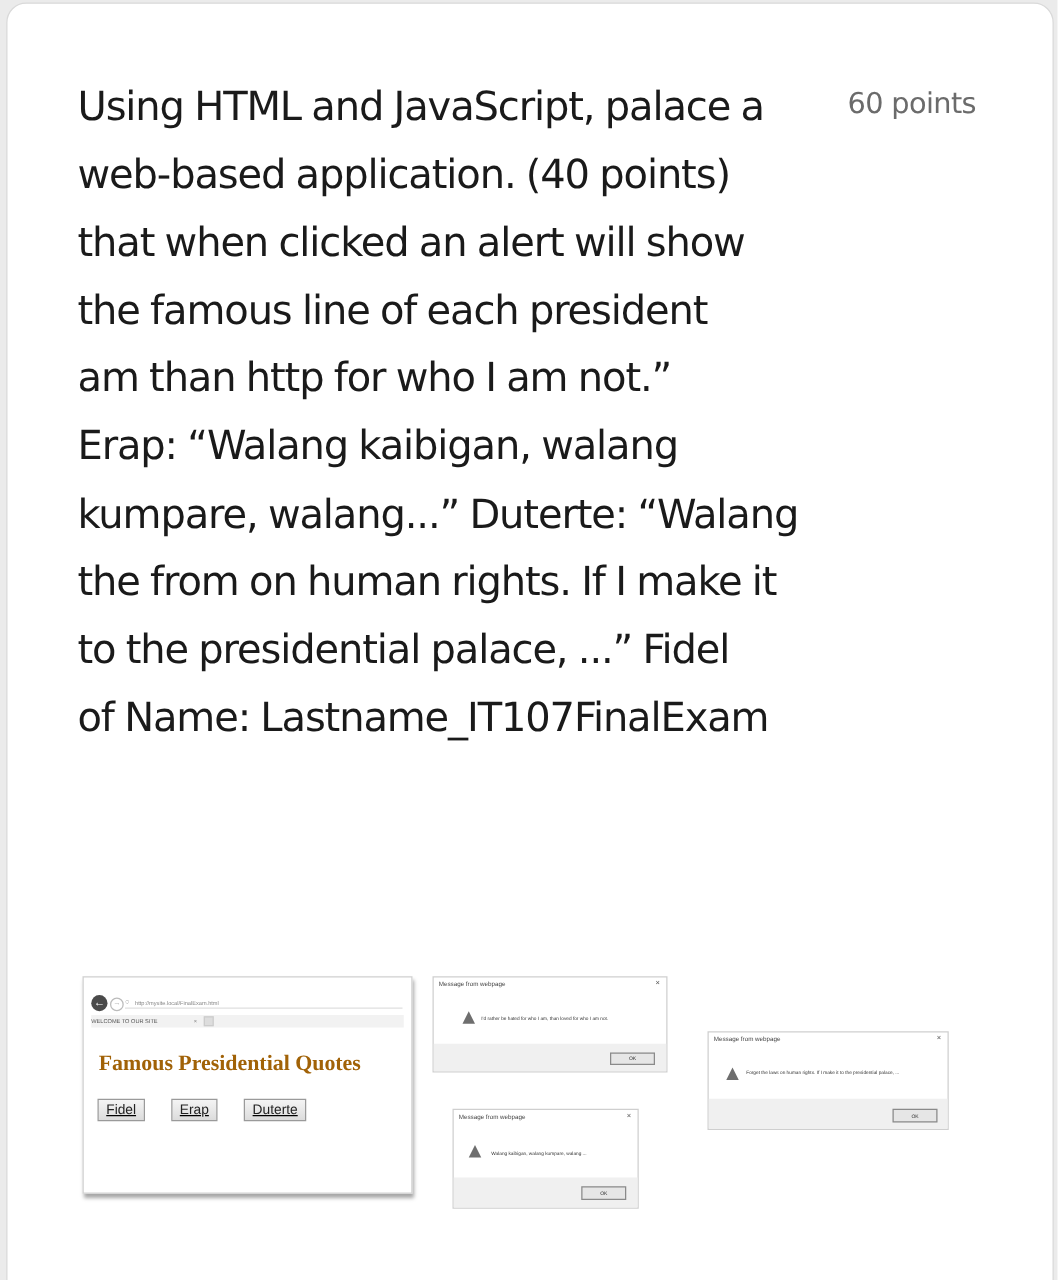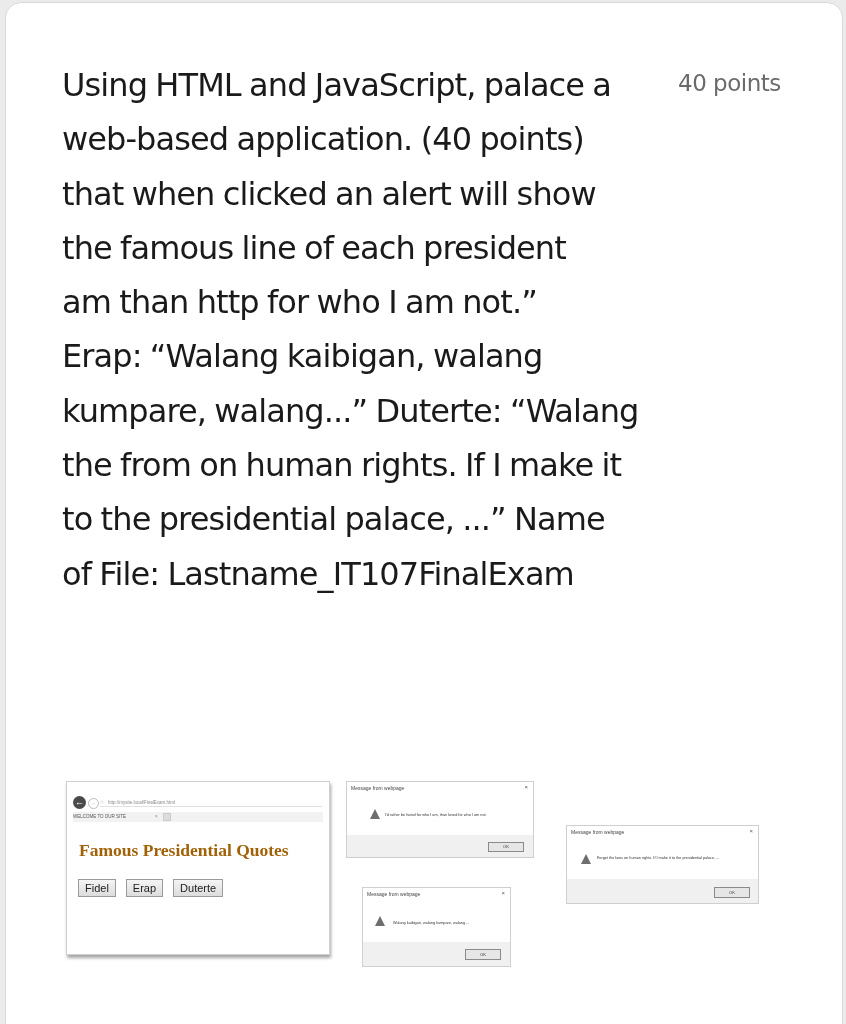--- a/index.html
+++ b/index.html
@@ -60,21 +60,21 @@
   .tab-row .tab-close { position: absolute; left: 82px; color: #888; }
   .tab-row .new-tab {
     position: absolute; left: 90px; top: 1px; width: 8px; height: 8px;
     background: #ddd; border: 1px solid #ccc; box-sizing: border-box;
   }
   .site-heading {
     position: absolute; left: 12px; top: 58px;
     font-family: "Liberation Serif", serif; font-weight: bold;
     font-size: 17.5px; color: #a16207; white-space: nowrap;
   }
-  .btn-row { position: absolute; left: 11px; top: 97px; display: flex; gap: 10px; }
+  .btn-row { position: absolute; left: 11px; top: 97px; display: flex; gap: 21px; text-decoration: underline; }
   .mock-btn {
     font-family: "Liberation Sans", sans-serif; font-size: 11px; color: #222;
     background: linear-gradient(#f4f4f4, #dcdcdc);
     border: 1px solid #9a9a9a; padding: 1px 6px; line-height: 14px;
   }
   
   .alert {
     position: absolute; background: #fff; border: 1px solid #cfcfcf;
     box-sizing: border-box; font-family: "Liberation Sans", sans-serif;
   }
@@ -101,25 +101,25 @@
 
 <div class="question-text">
   <span class="ln">Using HTML and JavaScript, palace a</span>
   <span class="ln">web-based application. (40 points)</span>
   <span class="ln">that when clicked an alert will show</span>
   <span class="ln">the famous line of each president</span>
   <span class="ln">am than http for who I am not.”</span>
   <span class="ln">Erap: “Walang kaibigan, walang</span>
   <span class="ln">kumpare, walang...” Duterte: “Walang</span>
   <span class="ln">the from on human rights. If I make it</span>
-  <span class="ln">to the presidential palace, ...” Name</span>
-  <span class="ln">of File: Lastname_IT107FinalExam</span>
+  <span class="ln">to the presidential palace, ...” Fidel</span>
+  <span class="ln">of Name: Lastname_IT107FinalExam</span>
 </div>
 
-<div class="points">40 points</div>
+<div class="points">60 points</div>
 
 <div class="browser">
   <div class="nav-row">
     <div class="back-btn">←</div>
     <div class="fwd-btn">→</div>
     <div class="url-bar">
       <span class="lock">○</span>
       <span>http://mysite.local/FinalExam.html</span>
     </div>
   </div>

